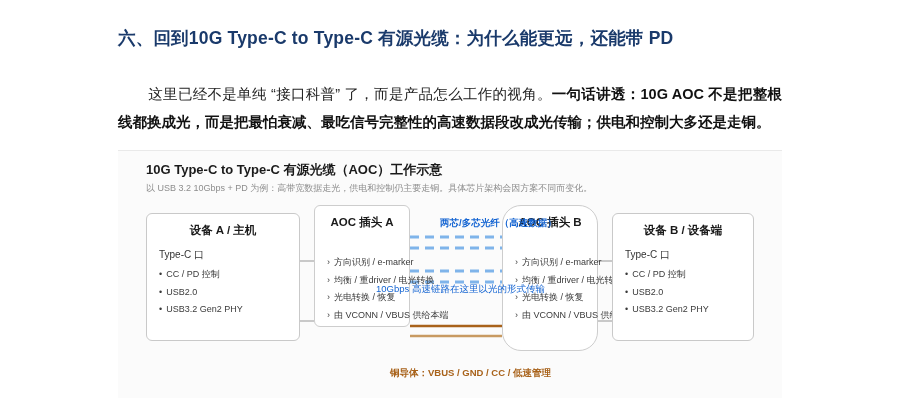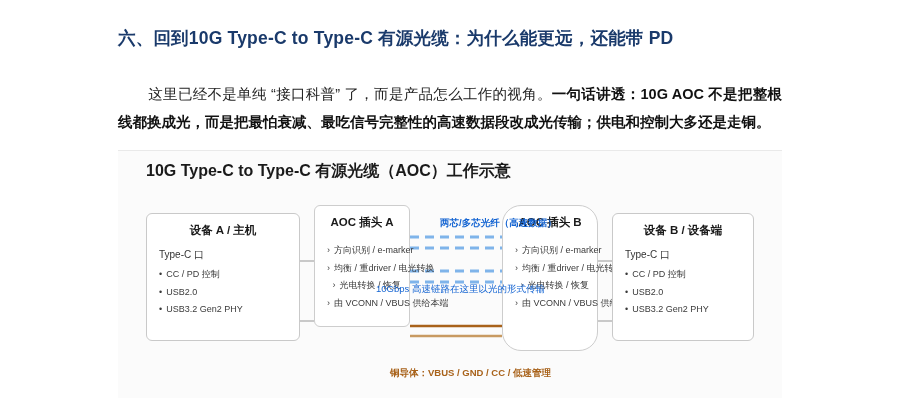--- a/index.html
+++ b/index.html
@@ -50,21 +50,21 @@
     width: 664px;
     height: 248px;
     background: #fbfbfb;
     border-top: 1px solid #e9e9e9;
     border-bottom: 1px solid #e9e9e9;
   }
   .fig-title {
     position: absolute;
     left: 28px;
     top: 10px;
-    font-size: 16px;
+    font-size: 13px;
     font-weight: bold;
     color: #1a1a1a;
     white-space: nowrap;
     text-align: center;
   }
   .fig-sub {
     position: absolute;
     left: 28px;
     top: 31px;
     font-size: 9px;
@@ -129,21 +129,21 @@
   .bullets.dots li::before {
     content: "\2022";
     color: #3a3a3a;
     margin-right: 4px;
   }
   .bullets.arrows li::before {
     content: "\203A";
     color: #3a3a3a;
     margin-right: 4px;
   }
-  .plug .bullets { top: 36px; text-align: right; }
+  .plug .bullets { top: 48px; }
 
   
   .lbl {
     position: absolute;
     font-size: 9.5px;
     white-space: nowrap;
   }
   .lbl-fiber {
     left: 322px;
     top: 66px;
@@ -177,20 +177,21 @@
 
 <div class="section-heading">六、回到10G Type-C to Type-C 有源光缆：为什么能更远，还能带 PD</div>
 
 <div class="intro">
   <span class="indent"></span><span>这里已经不是单纯 “接口科普” 了，而是产品怎么工作的视角。</span><b>一句话讲透：10G AOC 不是把整根线都换成光，而是把最怕衰减、最吃信号完整性的高速数据段改成光传输；供电和控制大多还是走铜。</b>
 </div>
 
 <div class="figure">
 
   <div class="fig-title">10G Type-C to Type-C 有源光缆（AOC）工作示意</div>
+  <div class="fig-sub">以 USB 3.2 10Gbps + PD 为例：高带宽数据走光，供电和控制仍主要走铜。具体芯片架构会因方案不同而变化。</div>
 
   <div class="canvas">
 
     <svg width="664" height="248" style="position:absolute;left:0;top:0;">
 
       <g>
         <line x1="292" y1="86" x2="384" y2="86" stroke="#7fb4ea" stroke-width="3" stroke-dasharray="9 6"></line>
         <line x1="292" y1="97" x2="384" y2="97" stroke="#7fb4ea" stroke-width="3" stroke-dasharray="9 6"></line>
         <line x1="292" y1="120" x2="384" y2="120" stroke="#7fb4ea" stroke-width="3" stroke-dasharray="9 6"></line>
         <line x1="292" y1="131" x2="384" y2="131" stroke="#7fb4ea" stroke-width="3" stroke-dasharray="9 6"></line>

